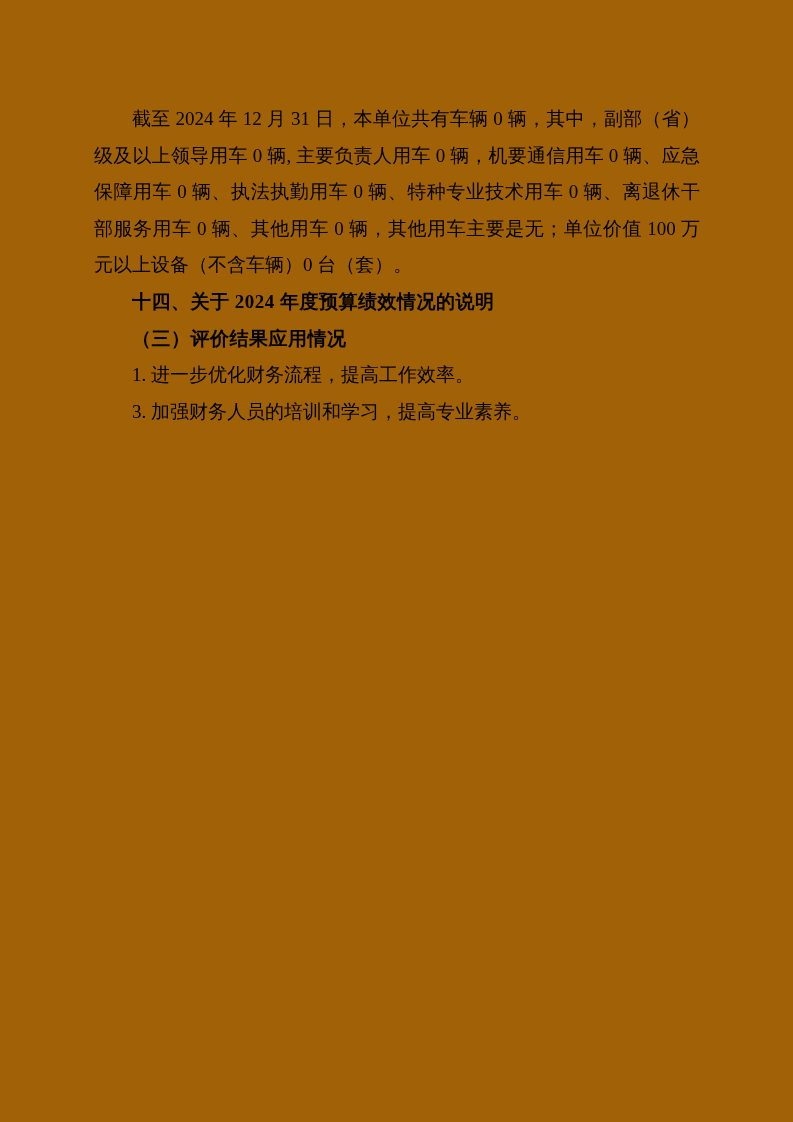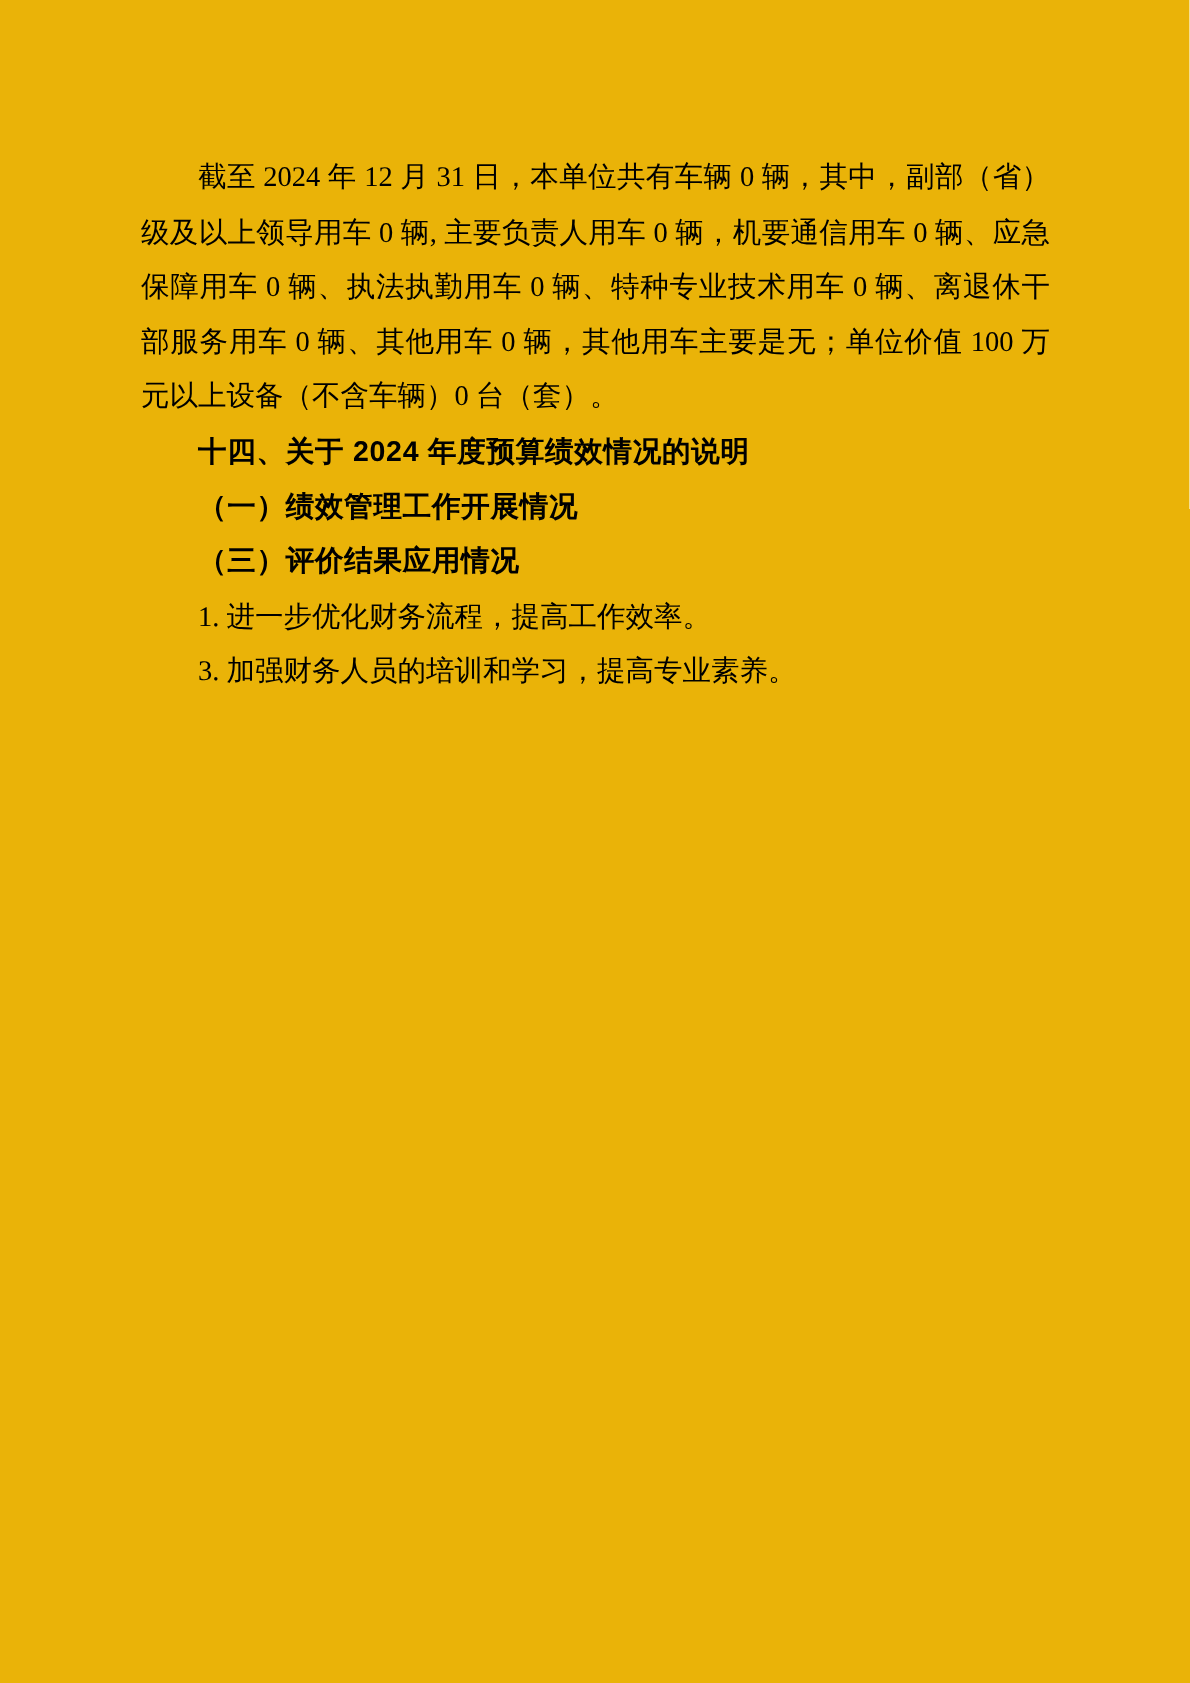--- a/index.html
+++ b/index.html
@@ -7,41 +7,41 @@
     padding: 0;
     background: #ffffff;
     width: 793px;
     height: 1122px;
     overflow: hidden;
   }
   .page {
     position: relative;
     width: 793px;
     height: 1122px;
-    background: #eab308;
+    background: #a16207;
     box-sizing: border-box;
     padding: 101px 93px 0 94px;
     color: #000000;
     font-family: "Liberation Serif", "DejaVu Serif", serif;
     font-size: 19px;
     line-height: 36.6px;
   }
   .page p {
     margin: 0;
     text-indent: 2em;
   }
   .body-para {
     text-align: justify;
     text-justify: inter-character;
     text-align-last: left;
     font-family: "Liberation Serif", "DejaVu Serif", serif;
     font-weight: 400;
   }
   .section-heading {
-    font-family: Liberation Sans, sans-serif;
+    font-family: Liberation Serif, serif;
     font-weight: 700;
     letter-spacing: 0.5px;
   }
   .subsection-heading {
     font-family: "Liberation Sans", "DejaVu Sans", sans-serif;
     font-weight: 700;
     letter-spacing: 0.5px;
   }
   .list-item {
     text-align: center;
@@ -49,21 +49,20 @@
   }
 </style>
 </head>
 <body>
 
 <div class="page">
   <p class="body-para">截至 2024 年 12 月 31 日，本单位共有车辆 0 辆，其中，副部（省）级及以上领导用车 0 辆, 主要负责人用车 0 辆，机要通信用车 0 辆、应急保障用车 0 辆、执法执勤用车 0 辆、特种专业技术用车 0 辆、离退休干部服务用车 0 辆、其他用车 0 辆，其他用车主要是无；单位价值 100 万元以上设备（不含车辆）0 台（套）。</p>
 
   <p class="section-heading">十四、关于 2024 年度预算绩效情况的说明</p>
 
-  <p class="subsection-heading">（一）绩效管理工作开展情况</p>
 
 
 
 
   <p class="subsection-heading">（三）评价结果应用情况</p>
 
   <p class="body-para list-item">1. 进一步优化财务流程，提高工作效率。</p>
 
   <p class="body-para list-item">3. 加强财务人员的培训和学习，提高专业素养。</p>
 

